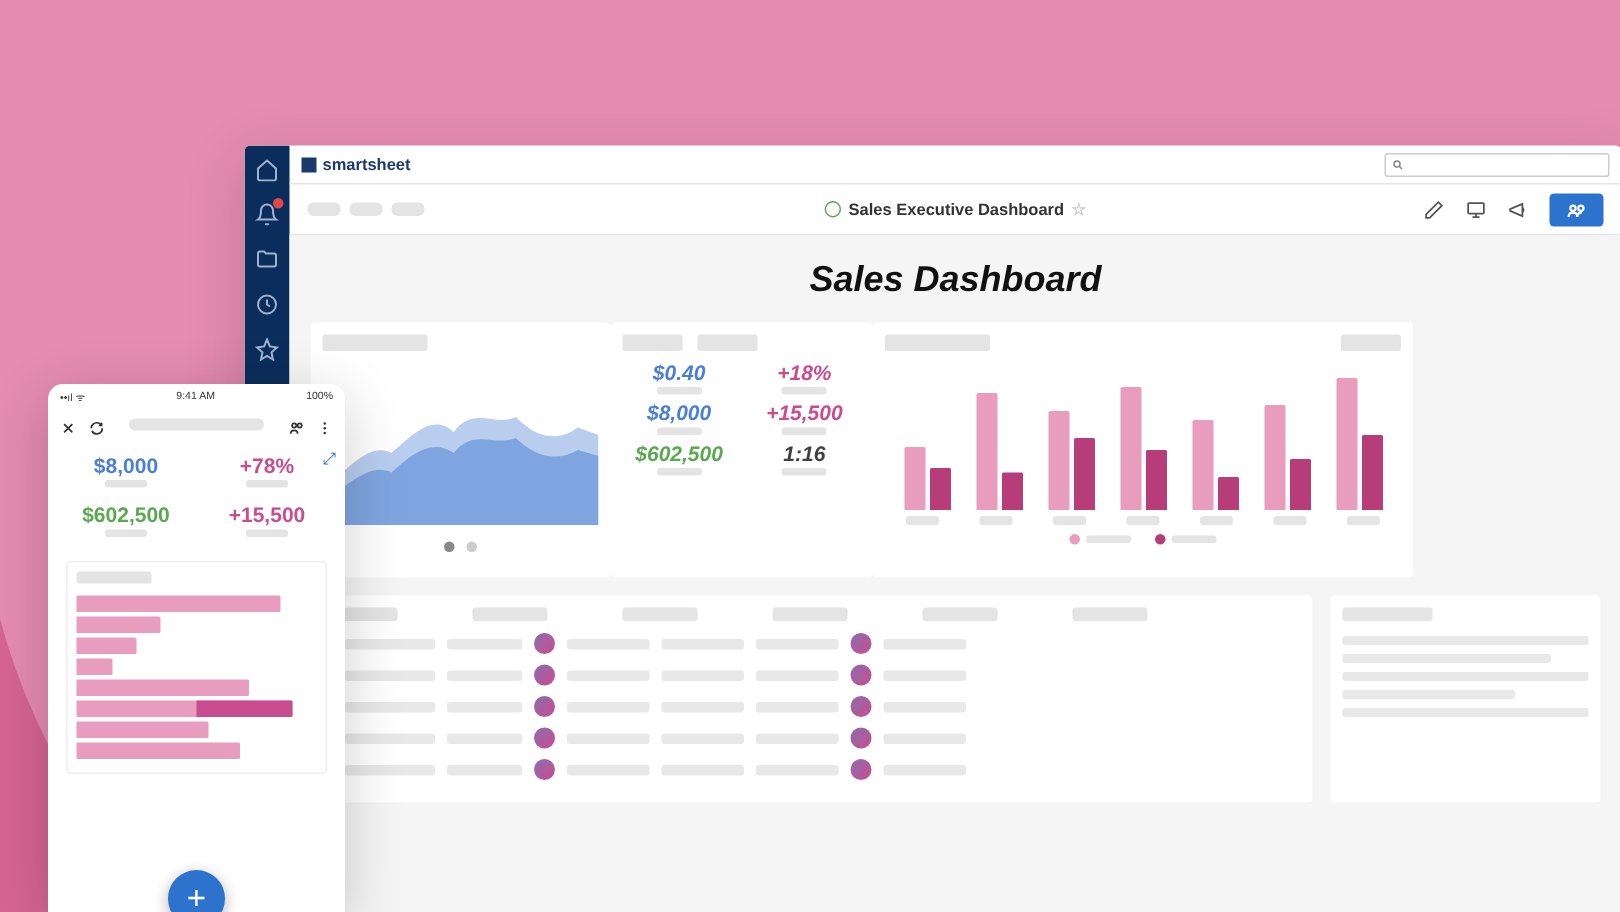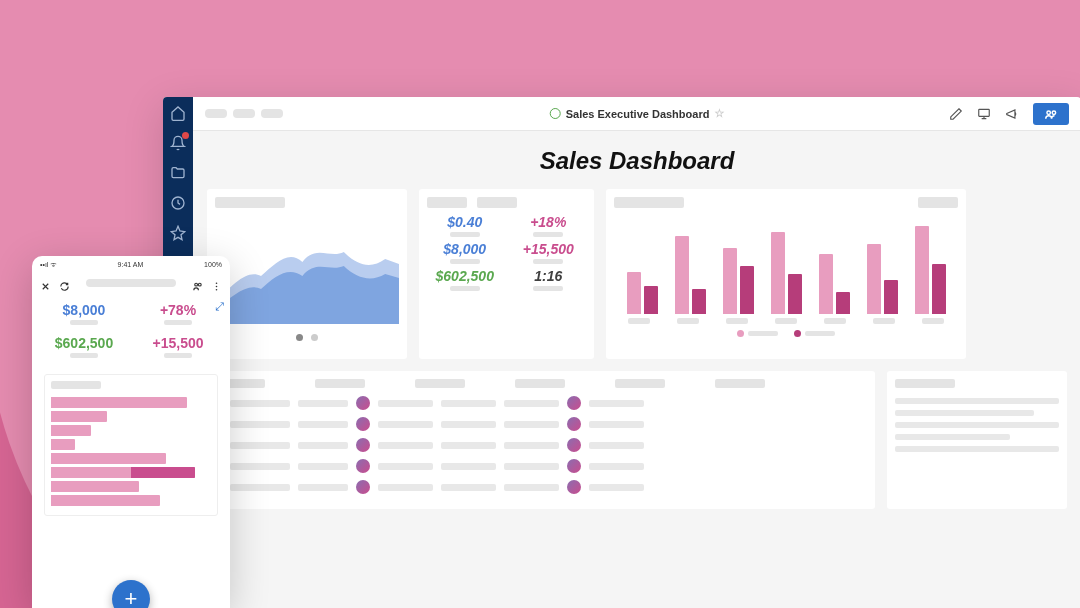--- a/index.html
+++ b/index.html
@@ -19,21 +19,21 @@
 .crumbs { display:flex; gap:6px; }
 .crumb { width:22px; height:9px; background:#e4e4e4; border-radius:4px; }
 .doctitle { position:absolute; left:50%; transform:translateX(-50%); display:flex; align-items:center; gap:5px; font-size:11px; font-weight:600; color:#333; }
 .clock-ico { width:11px; height:11px; border:1.5px solid #5aa84f; border-radius:50%; position:relative; }
 .star-ico { color:#ccc; font-size:11px; }
 .tb-actions { margin-left:auto; display:flex; align-items:center; gap:14px; }
 .tb-actions .btn-ico { width:14px; height:14px; color:#555; }
 .share-btn { background:#2d72cc; color:#fff; width:36px; height:22px; border-radius:3px; display:flex; align-items:center; justify-content:center; }
 .content { flex:1; background:#f5f5f5; padding:10px 14px; overflow:hidden;font-style:italic; }
 .dash-title { text-align:center; font-size:24px; font-weight:800; color:#111; margin:6px 0 14px; }
-.widgets { display:flex; gap:12px; }
+.widgets { display:flex; }
 .widget { background:#fff; border-radius:3px; padding:8px; }
 .w-headrow { display:flex; gap:10px; margin-bottom:6px; }
 .ph { background:#e4e4e4; border-radius:2px; }
 .w-head-lg { width:70px; height:11px; }
 .w-head-sm { width:40px; height:11px; }
 .w1 { width:200px; height:170px; }
 .w2 { width:175px; height:170px; }
 .w3 { width:360px; height:170px; }
 .area-chart { width:100%; height:110px; }
 .metric-grid { display:grid; grid-template-columns:1fr 1fr; gap:4px 8px; }
@@ -102,20 +102,32 @@
         </svg></span>
     <span class="ico"><svg viewBox="0 0 24 24" fill="none" stroke="currentColor" stroke-width="2">
           <circle cx="12" cy="12" r="9"></circle>
           <path d="M12 7v5l3 2"></path>
         </svg></span>
     <span class="ico"><svg viewBox="0 0 24 24" fill="none" stroke="currentColor" stroke-width="2">
           <path d="M12 2l2.9 6.9L22 10l-5.5 4.8L18 22l-6-3.5L6 22l1.5-7.2L2 10l7.1-1.1L12 2z"></path>
         </svg></span>
   </div>
   <div class="main">
+    <div class="brandbar">
+      <span class="brand">
+          <span class="brand-ico"></span>
+          <span>smartsheet</span>
+        </span>
+      <div class="search-box">
+          <svg viewBox="0 0 24 24" fill="none" stroke="currentColor" stroke-width="3">
+            <circle cx="10" cy="10" r="6"></circle>
+            <path d="M20 20l-5-5"></path>
+          </svg>
+        </div>
+    </div>
     <div class="titlebar" style="position:relative">
       <div class="crumbs">
           <div class="crumb"></div>
           <div class="crumb"></div>
           <div class="crumb"></div>
         </div>
       <div class="doctitle">
         <span class="clock-ico"></span>
         <span>Sales Executive Dashboard</span>
         <span class="star-ico">☆</span>

